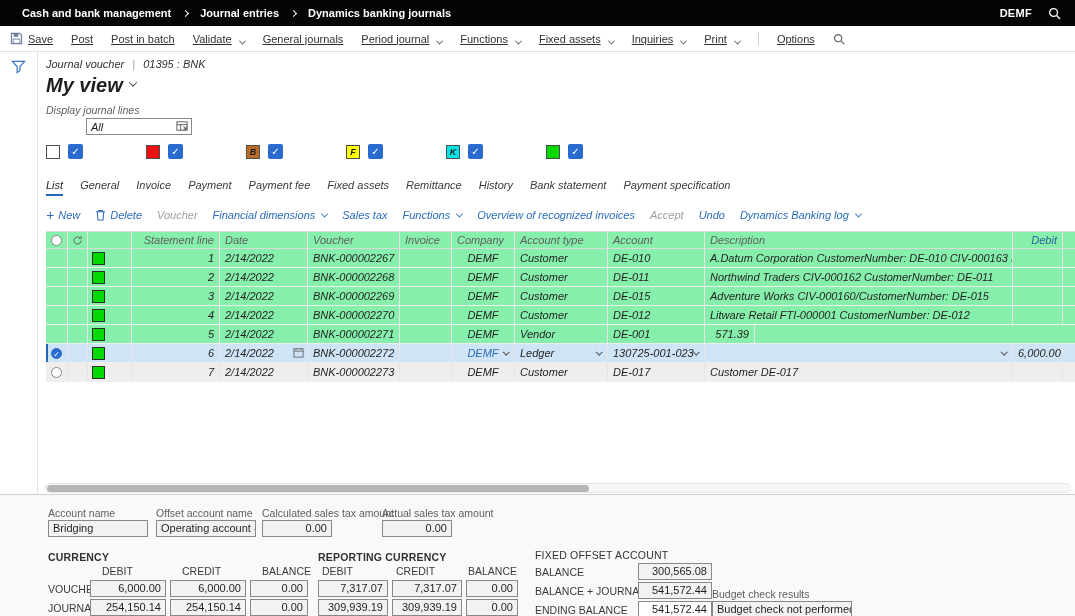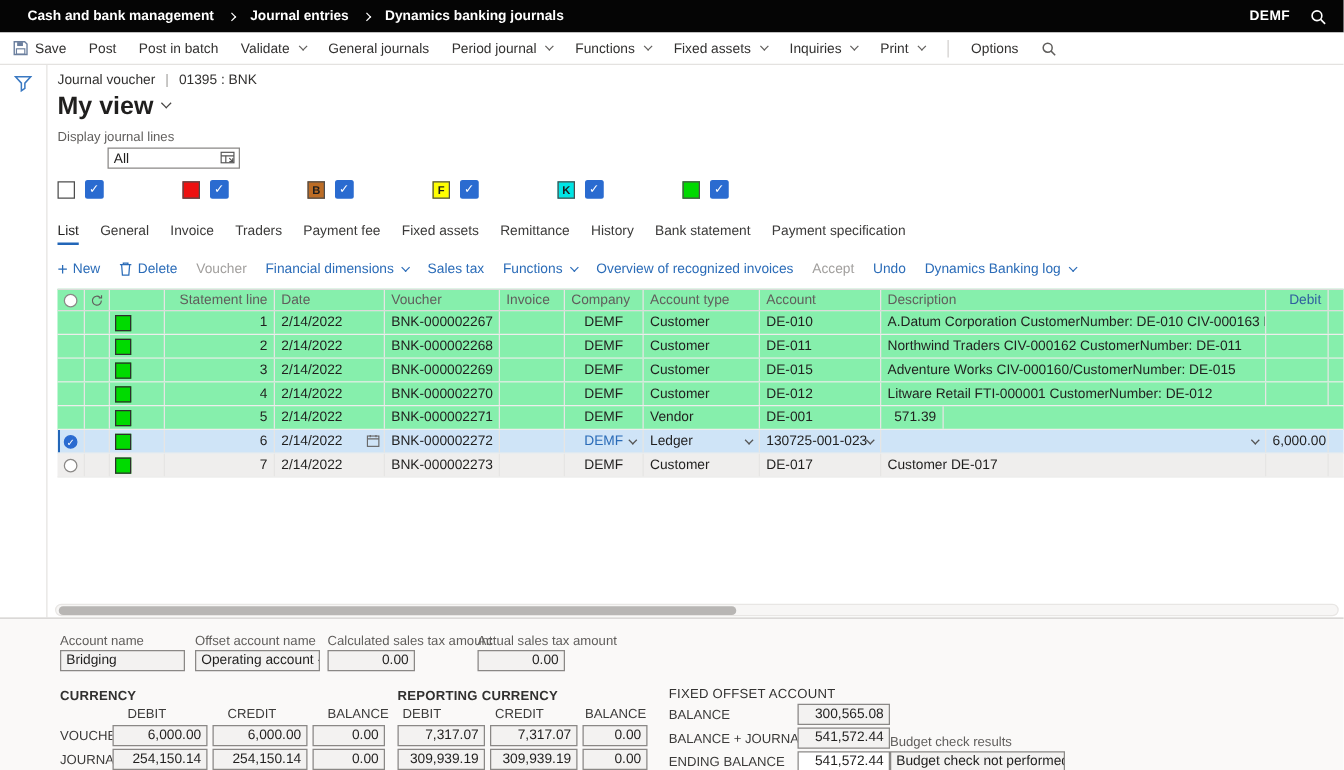--- a/index.html
+++ b/index.html
@@ -9,26 +9,26 @@
 
   
   .topbar { position:absolute; top:0; left:0; width:1075px; height:26px; background:#050505; display:flex; align-items:center; padding:0 14px 0 22px; color:#fff; }
   .crumb { font-weight:600; font-size:11px; color:#fff; cursor:pointer; }
   .bc-sep { display:inline-block; width:5px; height:5px; border-top:1.6px solid #fff; border-right:1.6px solid #fff; transform:rotate(45deg); margin:0 12px; }
   .topbar-right { margin-left:auto; display:flex; align-items:center; gap:16px; }
   .company-badge { font-size:11px; font-weight:600; letter-spacing:.3px; }
 
   
   .toolbar { position:absolute; top:26px; left:0; width:1075px; height:26px; background:#fff; border-bottom:1px solid #e4e2e0; display:flex; align-items:center; padding:0 10px; gap:18px; color:#323130; }
-  .tb-item { display:flex; align-items:center; gap:5px; cursor:pointer; white-space:nowrap; }
+  .tb-item { display:flex; align-items:flex-end; gap:5px; cursor:pointer; white-space:nowrap;text-decoration:underline; }
   .chev { display:inline-block; width:5px; height:5px; border-right:1.3px solid #605e5c; border-bottom:1.3px solid #605e5c; transform:rotate(45deg) translate(-1px,-1px); margin-left:3px; }
   .tb-sep { width:1px; height:14px; background:#d2d0ce; }
 
   
-  .bodyarea { position:absolute; top:52px; left:0; width:1010px; height:442px; background:#fff; }
+  .bodyarea { position:absolute; top:52px; left:0; width:1010px; height:442px; background:#fff;font-style:italic; }
   .strip { position:absolute; top:0; left:0; width:38px; height:442px; border-right:1px solid #e5e3e1; }
   .funnel { position:absolute; top:8px; left:11px; }
   .main { position:absolute; top:0; left:38px; width:1037px; height:442px; padding-left:8px; }
 
   .caption-row { margin-top:6px; display:flex; align-items:center; gap:8px; color:#323130; }
   .cap-sep { color:#a19f9d; }
   .page-title { margin-top:4px; font-size:20px; font-weight:600; color:#201f1e; display:flex; align-items:center; }
   .page-title .chev { width:6px; height:6px; border-color:#484644; margin-left:7px; margin-top:-3px; }
 
   .field-label { margin-top:7px; color:#605e5c; font-size:10.5px; }
@@ -238,21 +238,21 @@
               <span></span>
             </span>
           <span class="cbx">✓</span>
         </span>
       </div>
 
       <div class="tabs">
         <span class="tab active">List</span>
         <span class="tab">General</span>
         <span class="tab">Invoice</span>
-        <span class="tab">Traders</span>
+        <span class="tab">Payment</span>
         <span class="tab">Payment fee</span>
         <span class="tab">Fixed assets</span>
         <span class="tab">Remittance</span>
         <span class="tab">History</span>
         <span class="tab">Bank statement</span>
         <span class="tab">Payment specification</span>
       </div>
 
       <div class="actions">
         <span class="act">

